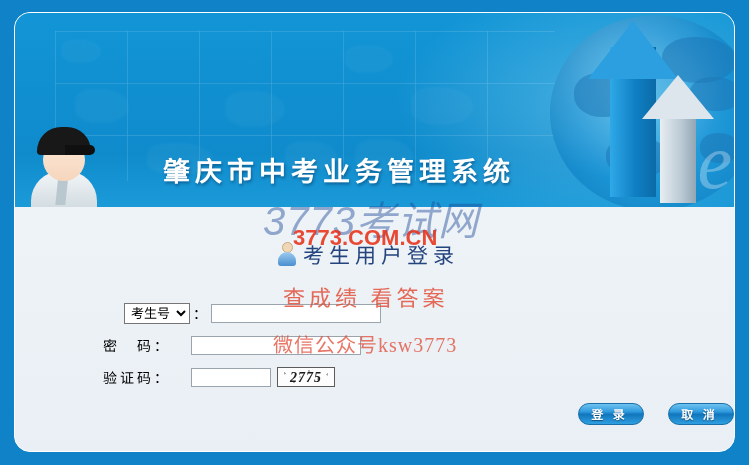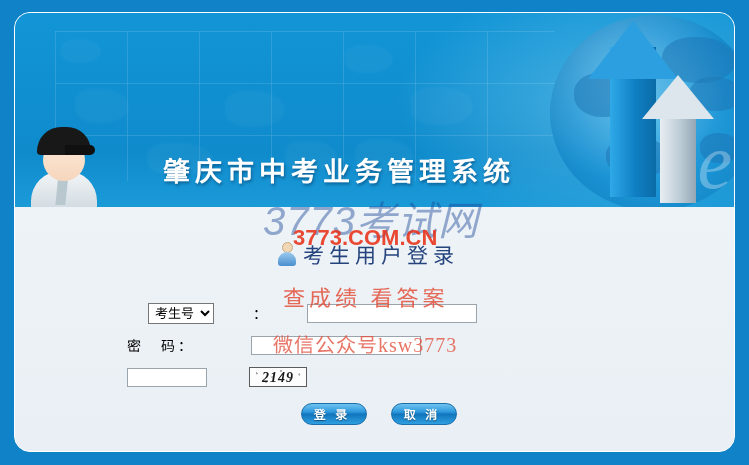--- a/index.html
+++ b/index.html
@@ -256,23 +256,22 @@
     position: absolute;
     left: 0;
     top: 286px;
     width: 100%;
   }
   .form-row {
     display: flex;
     align-items: center;
     height: 28px;
     margin-bottom: 4px;
-    padding-left: 112px;
-    box-sizing: border-box;
-    gap: 36px;
+    padding-left: 88px;
+    box-sizing: border-box;
   }
   .form-label {
     width: 88px;
     text-align: left;
     font-size: 14px;
     color: #000000;
     letter-spacing: 3px;
     padding-right: 5px;
     box-sizing: border-box;
     white-space: nowrap;
@@ -334,21 +333,21 @@
     letter-spacing: 1px;
     text-align: center;
     line-height: 20px;
     box-sizing: border-box;
     font-family: "Liberation Serif", serif;
     user-select: none;
   }
 
   #button-row {
     display: flex;
-    justify-content: center;
+    justify-content: flex-end;
     gap: 24px;
     margin-top: 12px;
     padding-left: 8px;
   }
   .btn {
     width: 66px;
     height: 22px;
     border-radius: 11px;
     border: 1px solid #1b6fa8;
     background: linear-gradient(180deg, #6fc3ef 0%, #2f9ade 38%, #1176bd 52%, #2f9fe0 100%);
@@ -470,22 +469,23 @@
         <span class="label-colon">：</span>
         <input class="text-field" id="field-account" type="text" placeholder="" style="">
       </div>
 
       <div class="form-row">
         <span class="form-label">密　码：</span>
         <input class="text-field" id="field-password" type="password" placeholder="" style="">
       </div>
 
       <div class="form-row">
+        <span class="form-label">验证码：</span>
         <input class="text-field" id="field-captcha" type="text" placeholder="" style="">
-        <span id="captcha-image">2149</span>
+        <span id="captcha-image">2775</span>
       </div>
 
       <div id="button-row">
         <button type="button" class="btn">登 录</button>
         <button type="button" class="btn">取 消</button>
       </div>
 
     </form>
 
     <div class="wm" id="wm-brand">3773考试网</div>

